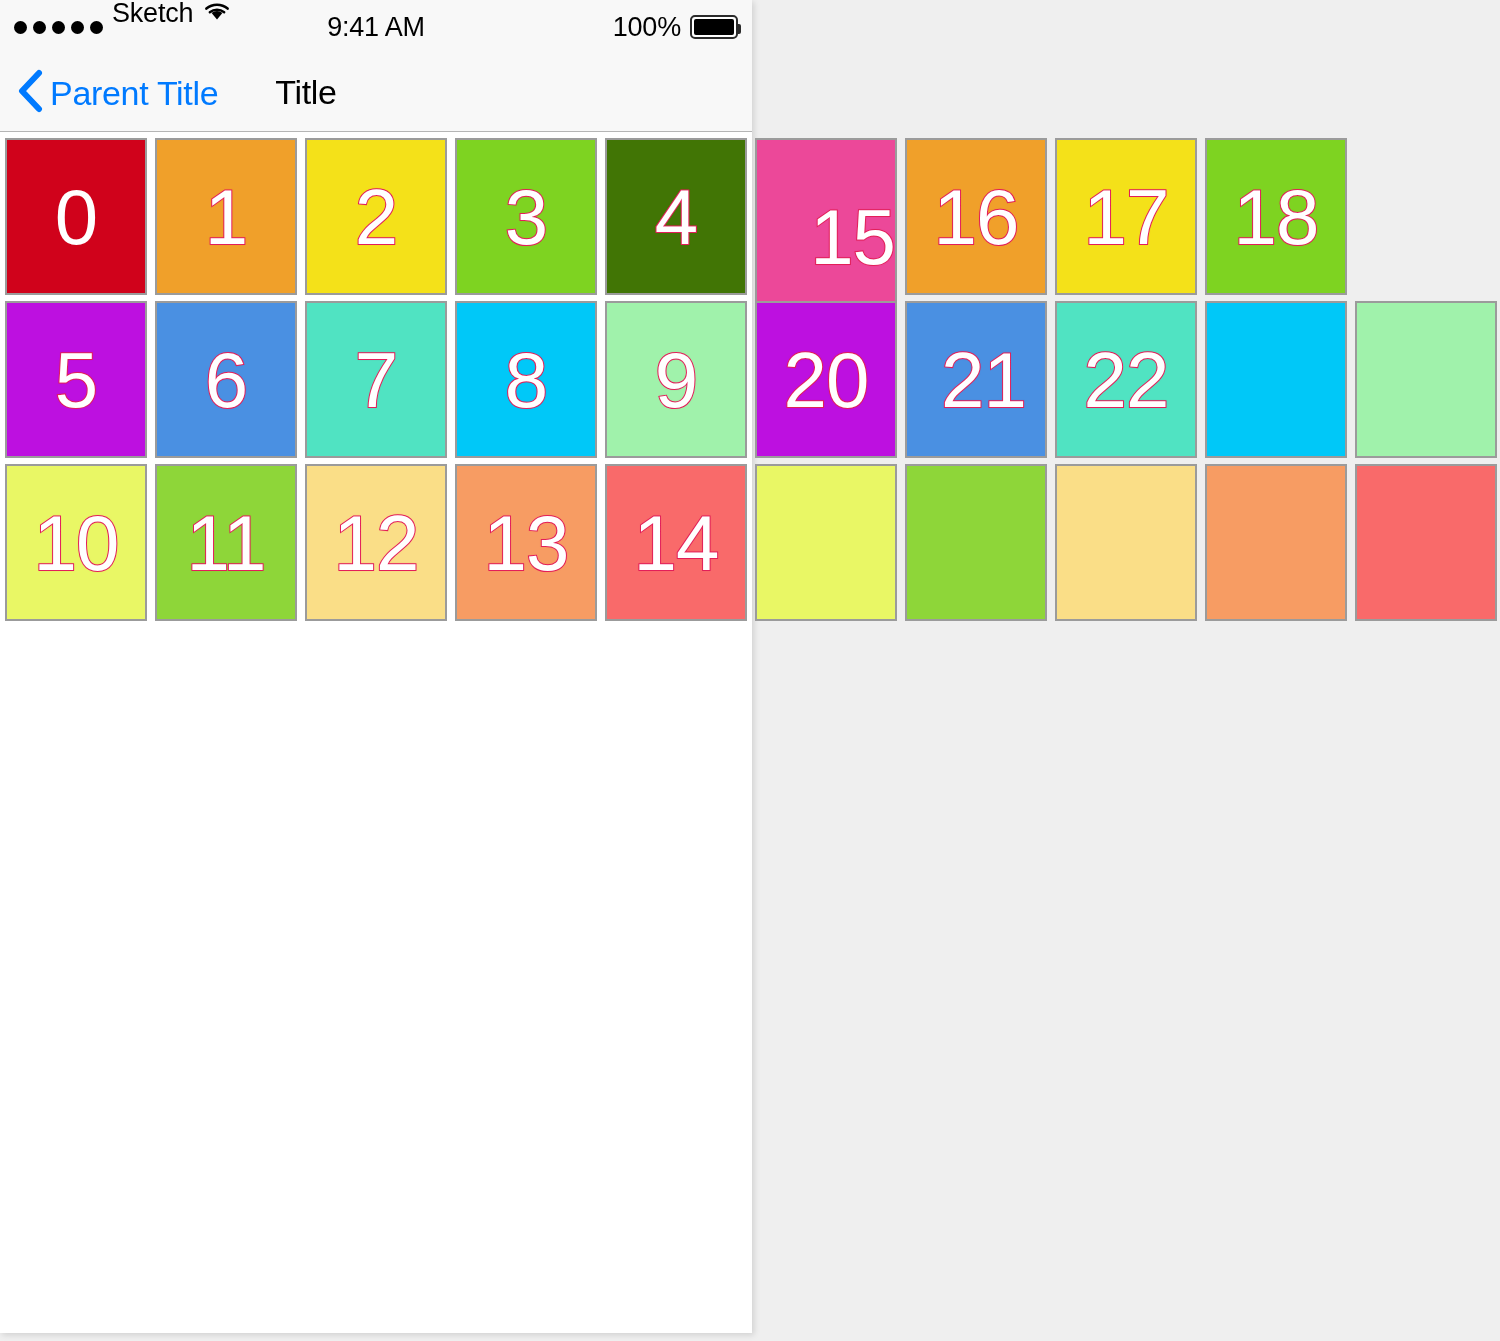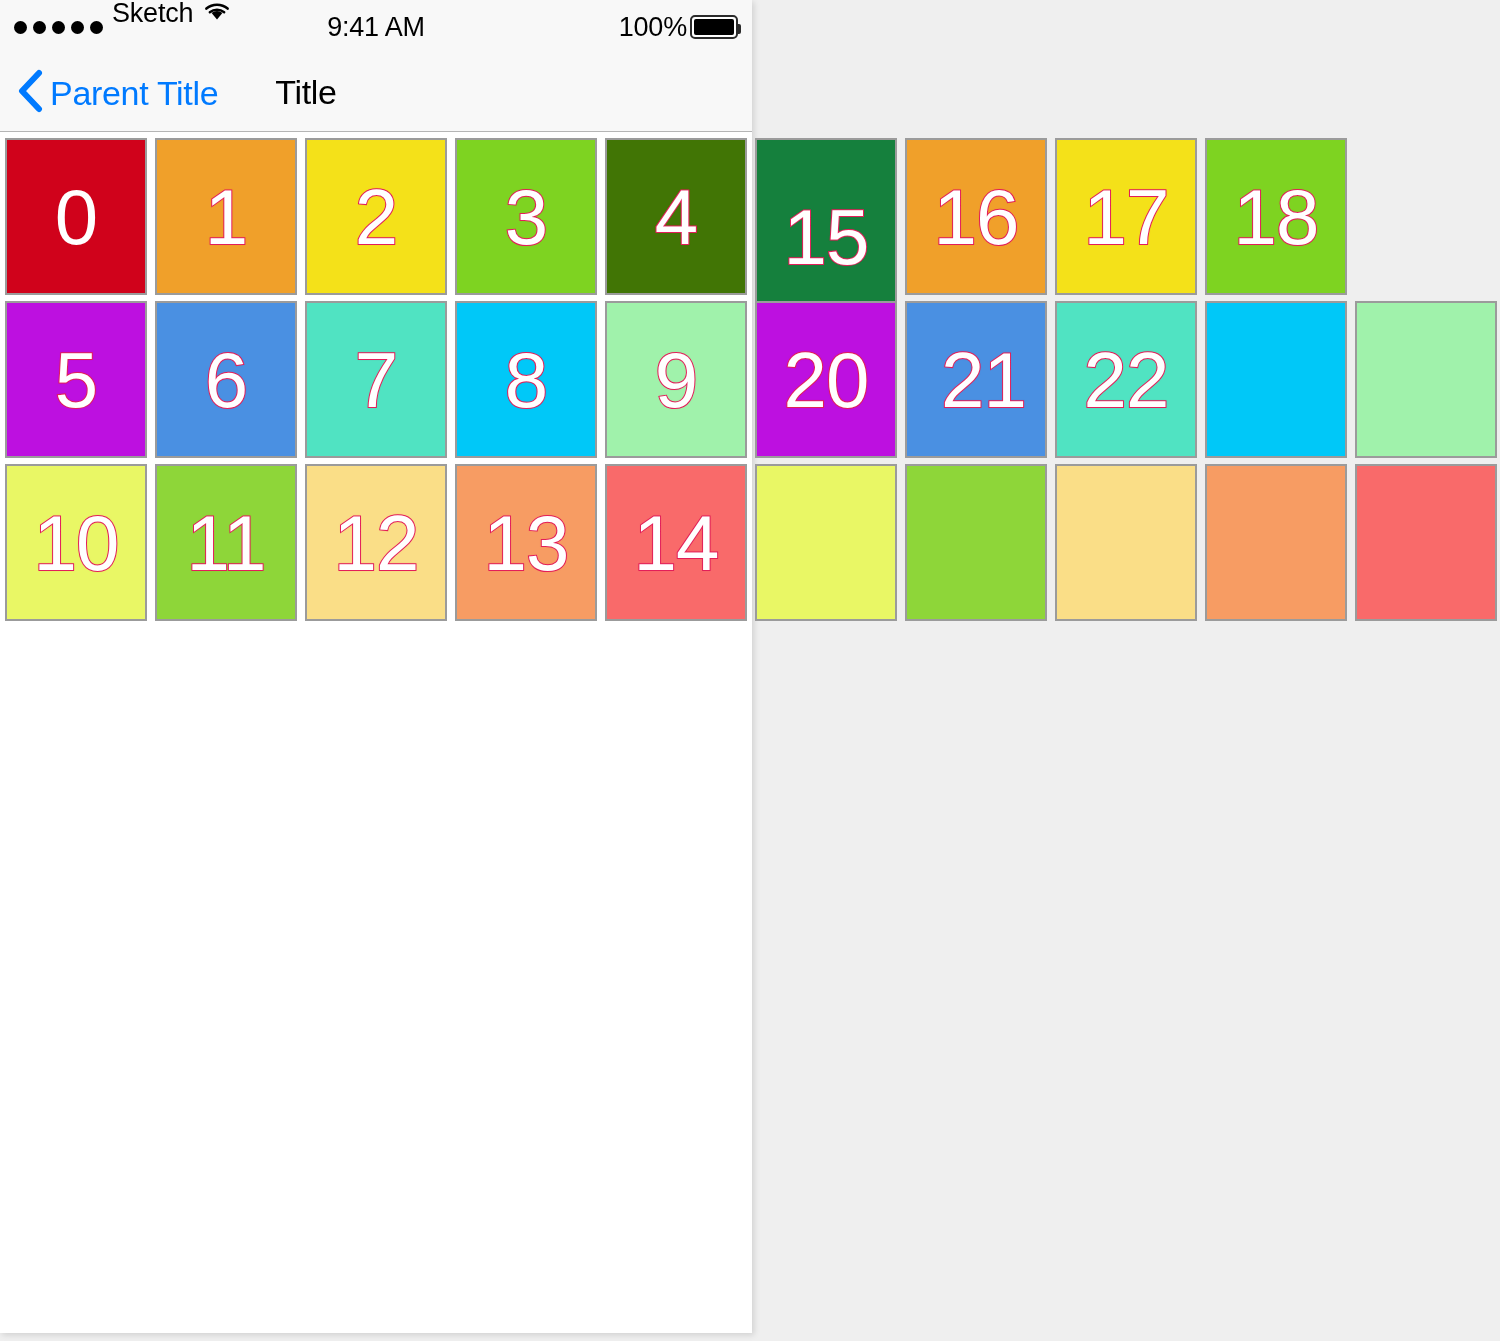--- a/index.html
+++ b/index.html
@@ -81,21 +81,21 @@
     font-size: 27px;
     color: #000;
     letter-spacing: -0.2px;
   }
   .sb-right {
     position: absolute;
     right: 14px; top: 0;
     height: 54px;
     display: flex;
     align-items: center;
-    gap: 3px;
+    gap: 9px;
   }
   .batt-pct {
     font-size: 27px;
     color: #000;
     letter-spacing: -0.2px;
   }
   .batt-shell {
     position: relative;
     width: 48px; height: 24px;
     border: 2px solid #2b2b2b;
@@ -260,21 +260,21 @@
       </div>
       <div class="cell" style="left: 305px; top: 5px; width: 142px; height: 157px; background: rgb(244, 225, 25); border-color: rgb(155, 155, 155);">
         <span class="cell-label">2</span>
       </div>
       <div class="cell" style="left: 455px; top: 5px; width: 142px; height: 157px; background: rgb(126, 211, 33); border-color: rgb(155, 155, 155);">
         <span class="cell-label">3</span>
       </div>
       <div class="cell" style="left: 605px; top: 5px; width: 142px; height: 157px; background: rgb(65, 117, 5); border-color: rgb(155, 155, 155);">
         <span class="cell-label">4</span>
       </div>
-      <div class="cell" style="left: 755px; top: 5px; width: 142px; height: 197px; background: #15803d; border-color: rgb(155, 155, 155);">
+      <div class="cell" style="left: 755px; top: 5px; width: 142px; height: 197px; background: #ec4899; border-color: rgb(155, 155, 155); justify-content: flex-end;">
         <span class="cell-label">15</span>
       </div>
       <div class="cell" style="left: 905px; top: 5px; width: 142px; height: 157px; background: rgb(240, 160, 42); border-color: rgb(155, 155, 155);">
         <span class="cell-label">16</span>
       </div>
       <div class="cell" style="left: 1055px; top: 5px; width: 142px; height: 157px; background: rgb(244, 225, 25); border-color: rgb(155, 155, 155); align-items: center;">
         <span class="cell-label">17</span>
       </div>
       <div class="cell" style="left: 1205px; top: 5px; width: 142px; height: 157px; background: rgb(126, 211, 33); border-color: rgb(155, 155, 155);">
         <span class="cell-label">18</span>

